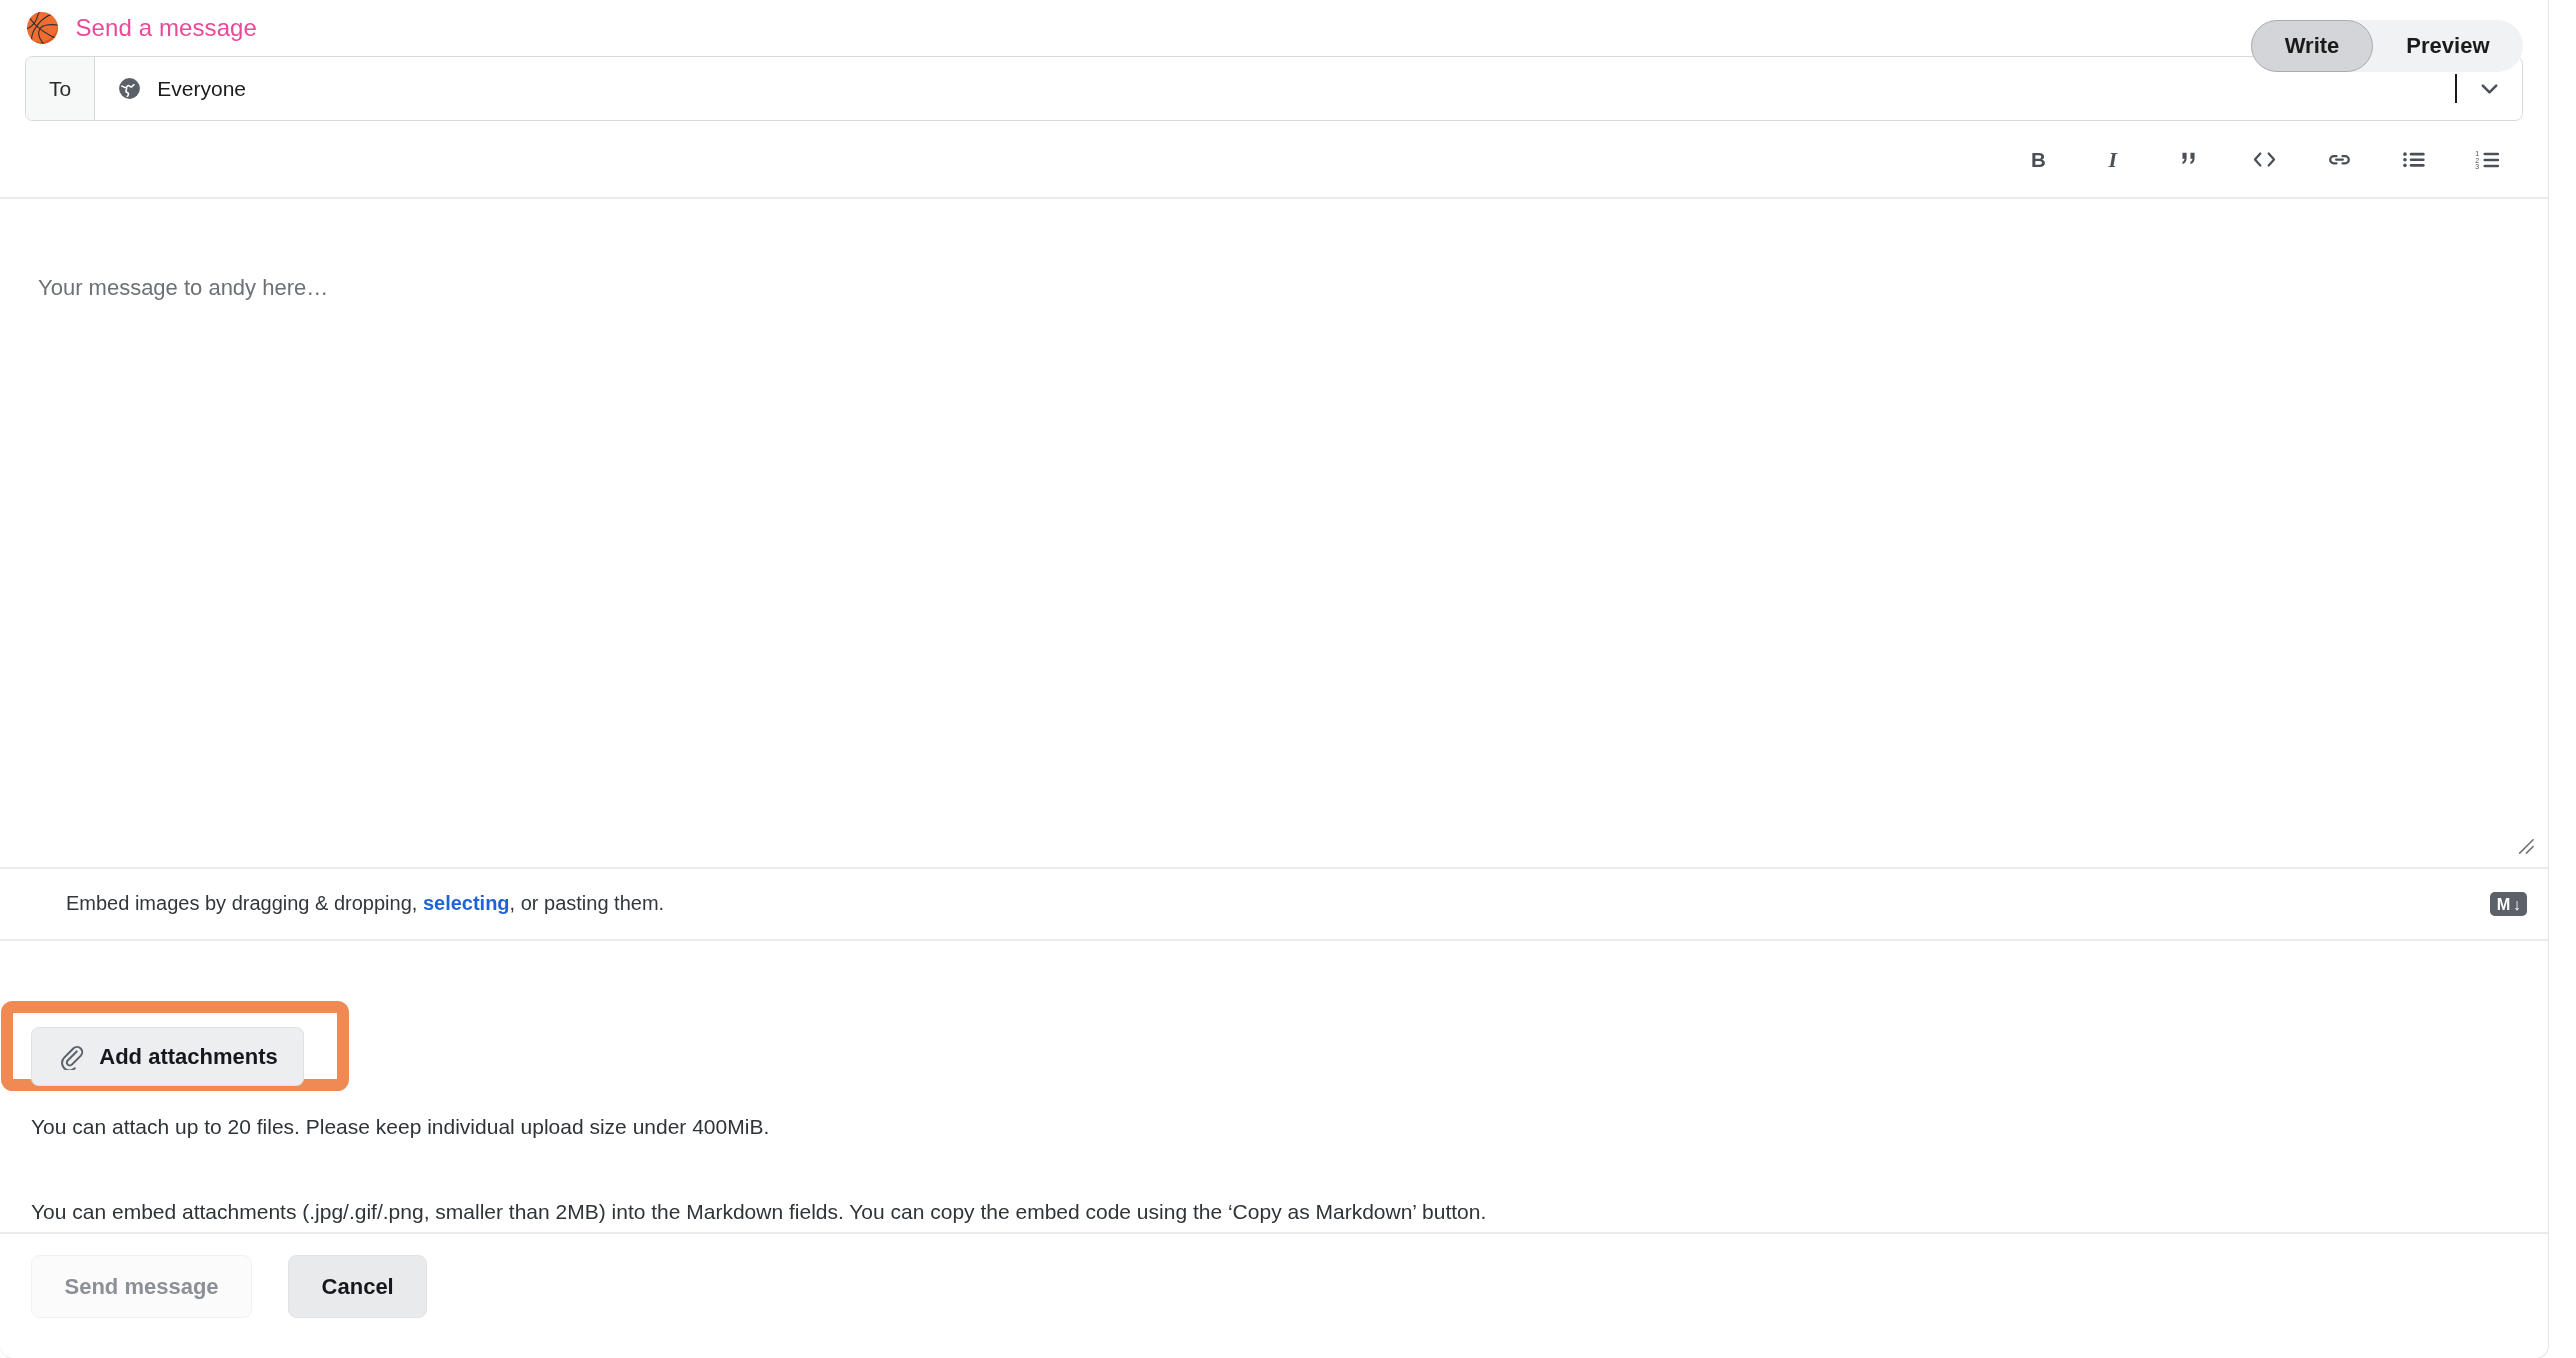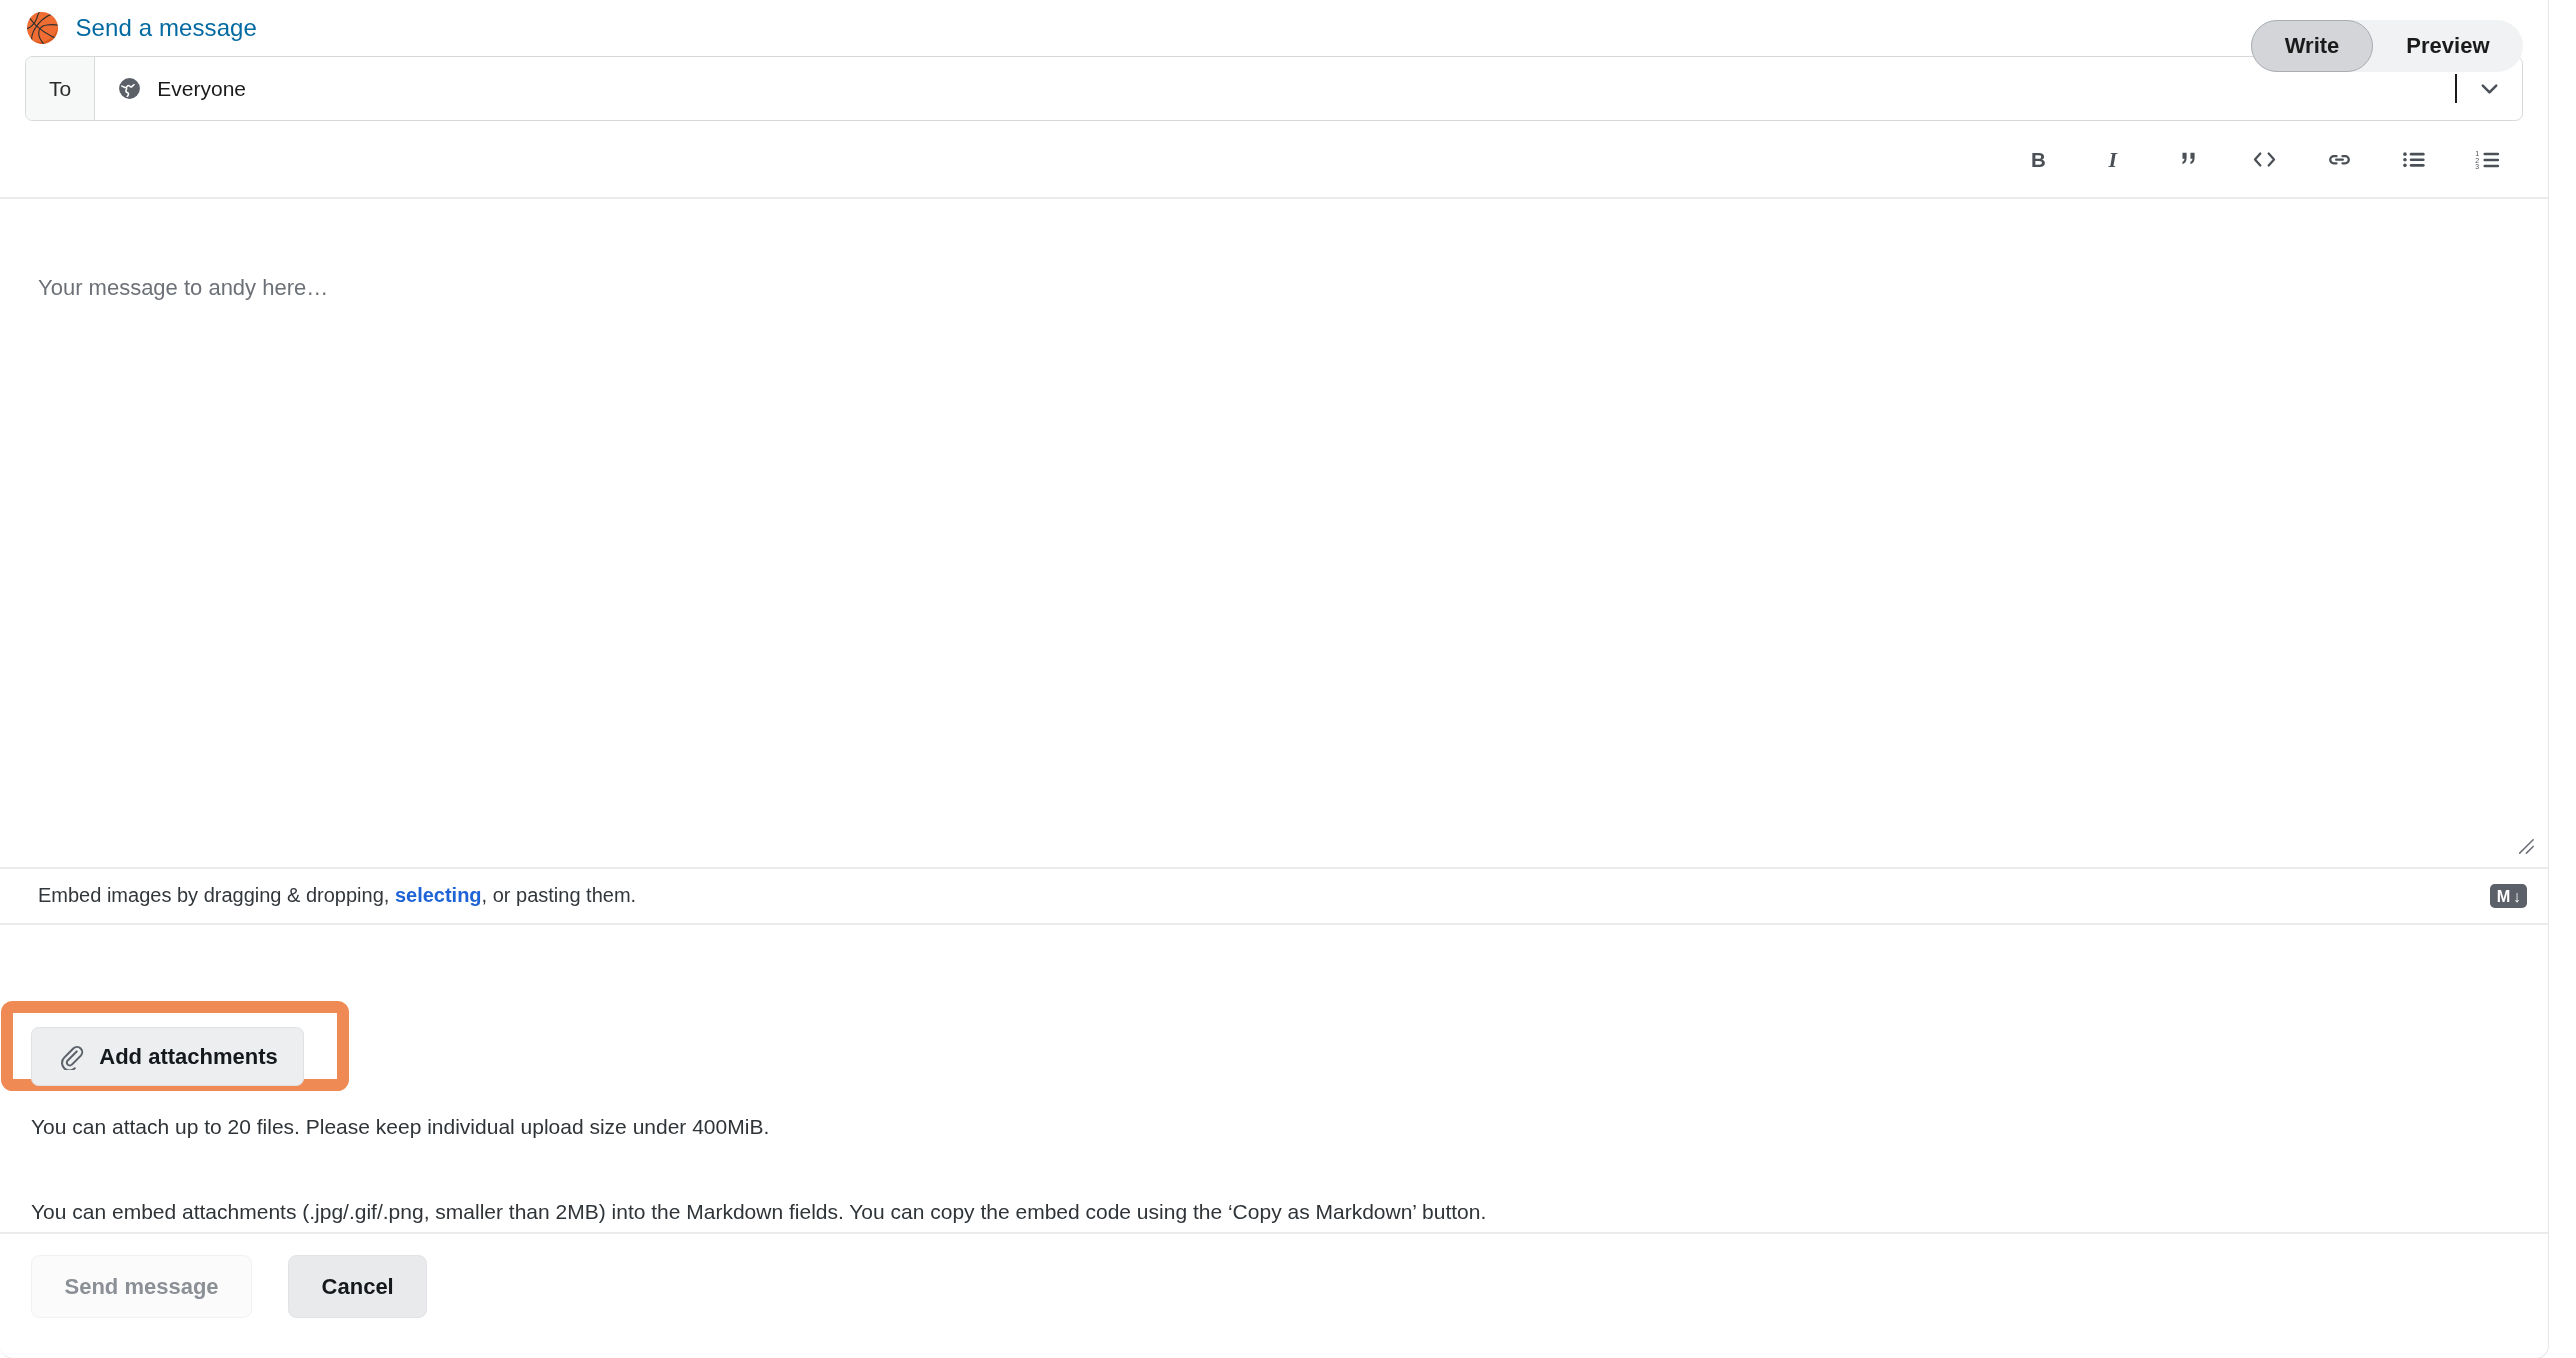--- a/index.html
+++ b/index.html
@@ -45,21 +45,21 @@
     border-radius: 50%;
     font-size: 30px;
     line-height: 32.5px;
     text-align: center;
     flex: 0 0 auto;
     overflow: hidden;
   }
   .header-title {
     margin-left: 18px;
     font-size: 24px;
-    color: #0369a1;
+    color: #ec4899;
     letter-spacing: 0.1px;
   }
   .segmented {
     margin-left: auto;
     display: flex;
     align-items: center;
     background: #f1f2f3;
     border-radius: 955px;
     height: 52px;
     padding: 0;
@@ -172,24 +172,25 @@
   .resize-grip {
     position: absolute;
     right: 11.5px;
     bottom: 9.6px;
     width: 25px;
     height: 25px;
   }
 
   
   .embed-row {
-    height: 54px;
+    height: 70px;
     display: flex;
     align-items: center;
     padding: 0 21px 0 38px;
+    margin-left: 28px;
   }
   .embed-text {
     font-size: 20px;
     color: #32373c;
   }
   .embed-link {
     color: #1f64d6;
     font-weight: bold;
     text-decoration: none;
     cursor: pointer;

